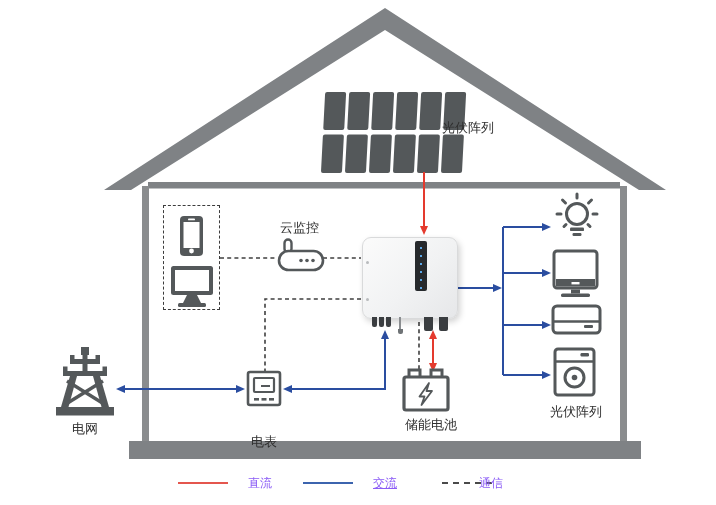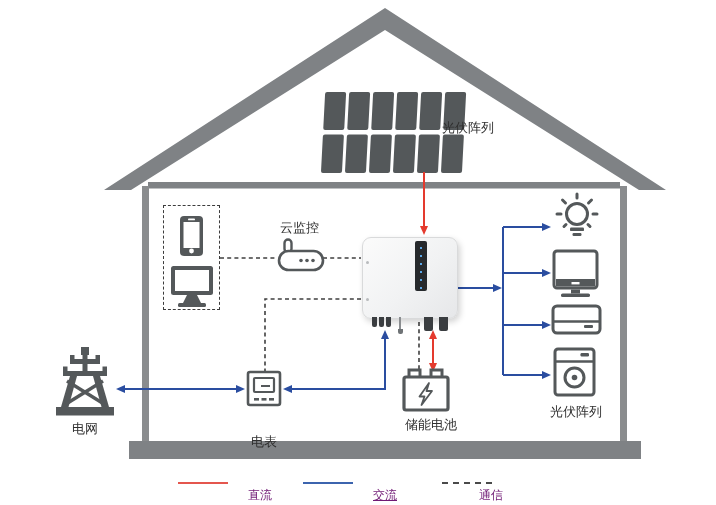--- a/index.html
+++ b/index.html
@@ -26,21 +26,21 @@
   .conn{position:absolute;background:#3a3d40;border-radius:0 0 2px 2px;top:79px;}
   .conn.s1{left:9px;width:5px;height:10px;}
   .conn.s2{left:16px;width:5px;height:10px;}
   .conn.s3{left:23px;width:5px;height:10px;}
   .conn.ant{left:36px;width:2px;height:14px;background:#8a8d90;}
   .conn.antcap{left:34.5px;width:5px;height:5px;background:#6f7376;}
   .conn.b1{left:61px;width:9px;height:14px;}
   .conn.b2{left:76px;width:9px;height:14px;}
   
   .lg-swatch{position:absolute;width:50px;height:0;top:482px;}
-  .lg-label{position:absolute;top:475px;font-size:12px;color:#701a75;margin-top:12px;}
+  .lg-label{position:absolute;top:475px;font-size:12px;color:#8b5cf6;}
 </style>
 </head>
 <body>
 
 <div class="canvas">
 
   <svg class="layer" width="716" height="505" viewBox="0 0 716 505">
     <defs>
       <marker id="arrB" markerUnits="userSpaceOnUse" markerWidth="9" markerHeight="8" viewBox="0 0 9 8" refX="1" refY="4" orient="auto-start-reverse">
         <path d="M0,0 L9,4 L0,8 Z" fill="#2a4da0"></path>

